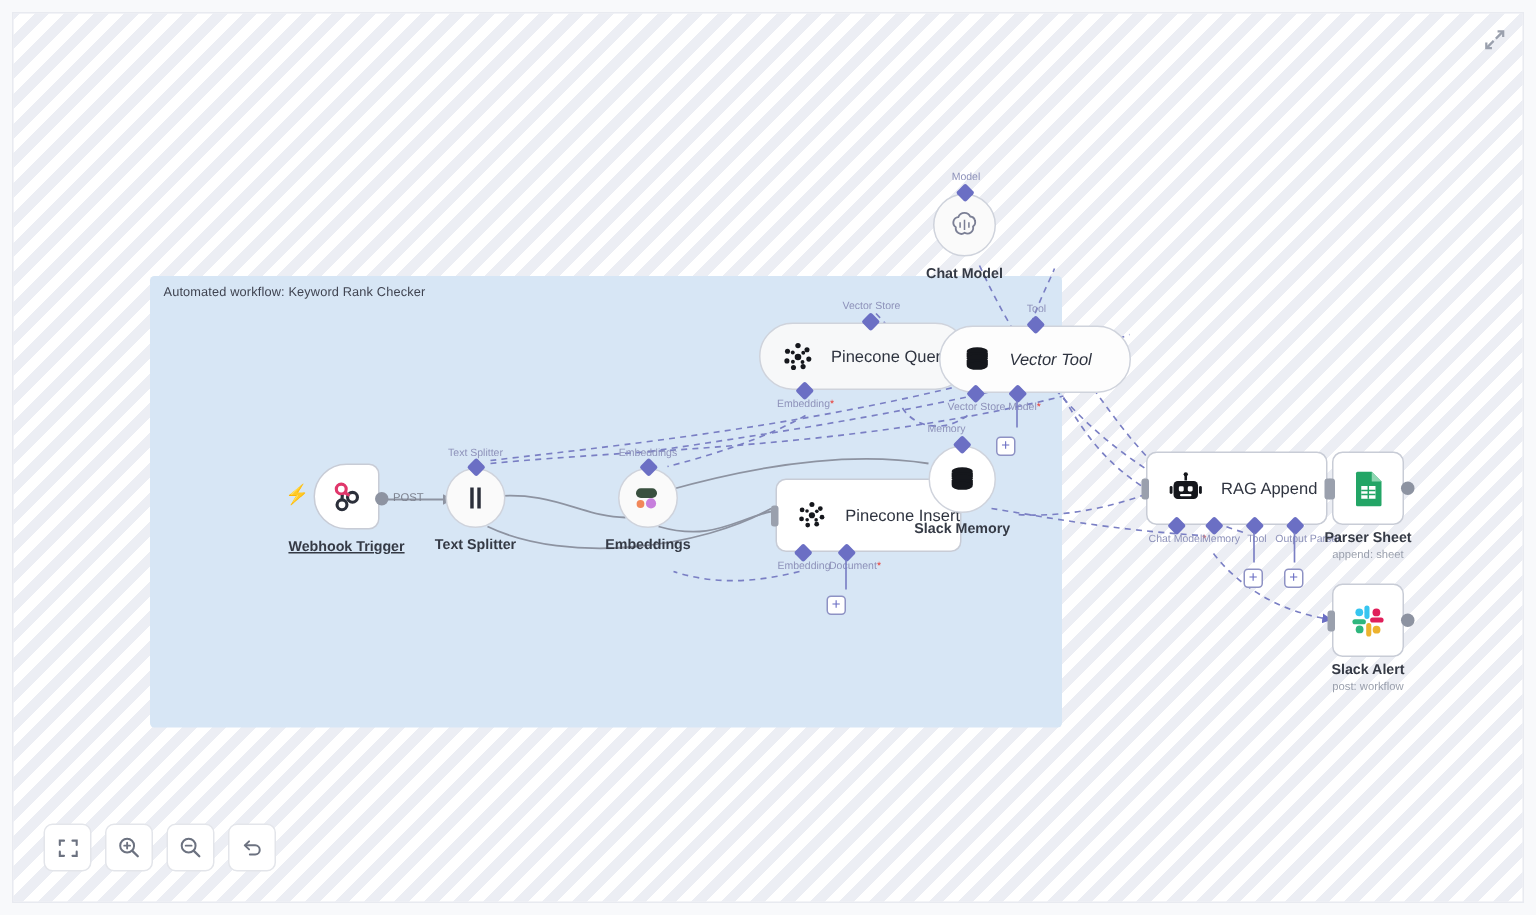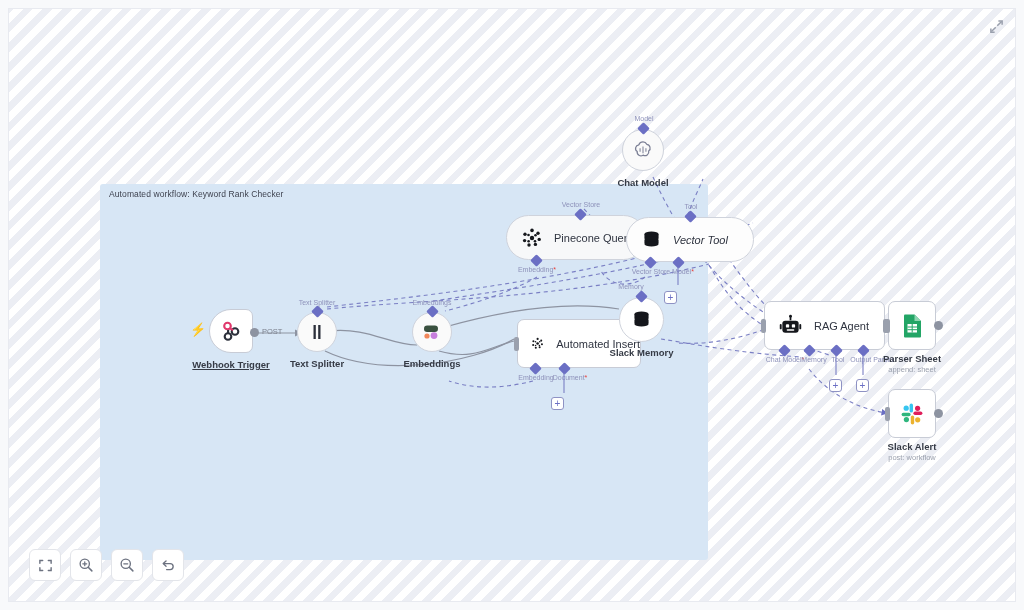--- a/index.html
+++ b/index.html
@@ -28,21 +28,21 @@
       #eceef4 7px, #eceef4 14px
     );
     border: 1px solid #e8eaf0;
     overflow: hidden;
   }
 
   
   #sticky {
     position: absolute;
     left: 91px; top: 175px;
-    width: 608px; height: 376px;
+    width: 608px; height: 301px;
     background: #d7e6f5;
     border-radius: 3px;
   }
   #sticky .sticky-title {
     position: absolute;
     left: 9px; top: 5px;
     font-size: 8.5px;
     color: #3f4350;
     letter-spacing: .1px;
   }
@@ -365,21 +365,21 @@
             <circle cx="8" cy="18" r="1.7"></circle>
               <circle cx="3.6" cy="13.6" r="1.7"></circle>
             <circle cx="4" cy="7.2" r="1.7"></circle>
               <circle cx="11" cy="11" r="2.2"></circle>
             <circle cx="7.5" cy="8" r="1.3"></circle>
               <circle cx="14.5" cy="8.2" r="1.3"></circle>
             <circle cx="14" cy="14.3" r="1.3"></circle>
               <circle cx="7.6" cy="14.2" r="1.3"></circle>
           </g>
         </svg>
-        <span class="pill-text" style="margin-left:12px; align-self:center;">Automated Insert</span>
+        <span class="pill-text" style="margin-left:12px; align-self:center;">Pinecone Insert</span>
       </div>
       <div class="port-tab" style="left:-3px; top:18px;"></div>
       <div class="diamond" style="left:14px; top:45px;"></div>
       <div class="ep-label" style="left:19px; top:55px;">Embedding</div>
       <div class="diamond" style="left:43px; top:45px;"></div>
       <div class="ep-label" style="left:53px; top:55px;">
         <span>Document</span><span class="req">*</span>
       </div>
       <svg style="position:absolute;left:39px;top:54px;" width="14" height="26">
         <path d="M8,0 L8,20" stroke="#7a7fc4" stroke-width="1.1" fill="none"></path>
@@ -407,21 +407,21 @@
         <svg width="23" height="23" viewBox="0 0 24 24">
           <rect x="3.5" y="7" width="17" height="12.5" rx="3" fill="#15171c"></rect>
           <rect x="7.2" y="10.6" width="3.4" height="3.6" rx="1" fill="#ffffff"></rect>
           <rect x="13.4" y="10.6" width="3.4" height="3.6" rx="1" fill="#ffffff"></rect>
           <rect x="8" y="16" width="8" height="1.6" rx=".8" fill="#ffffff"></rect>
           <rect x="11.1" y="2.6" width="1.8" height="4" fill="#15171c"></rect>
           <circle cx="12" cy="2.3" r="1.5" fill="#15171c"></circle>
           <rect x="0.8" y="10.5" width="2" height="5.5" rx="1" fill="#15171c"></rect>
           <rect x="21.2" y="10.5" width="2" height="5.5" rx="1" fill="#15171c"></rect>
         </svg>
-        <span class="pill-text" style="margin-left:12px; align-self:center;">RAG Agent</span>
+        <span class="pill-text" style="margin-left:12px; align-self:center;">RAG Append</span>
       </div>
       <div class="port-tab" style="left:-3px; top:18px;"></div>
       <div class="port-tab" style="left:119px; top:18px;"></div>
 
       <div class="diamond" style="left:16px; top:45px;"></div>
       <div class="ep-label" style="left:21px; top:55px;">
         <span>Chat Model</span><span class="req">*</span>
       </div>
       <div class="diamond" style="left:41px; top:45px;"></div>
       <div class="ep-label" style="left:50px; top:55px;">Memory</div>

